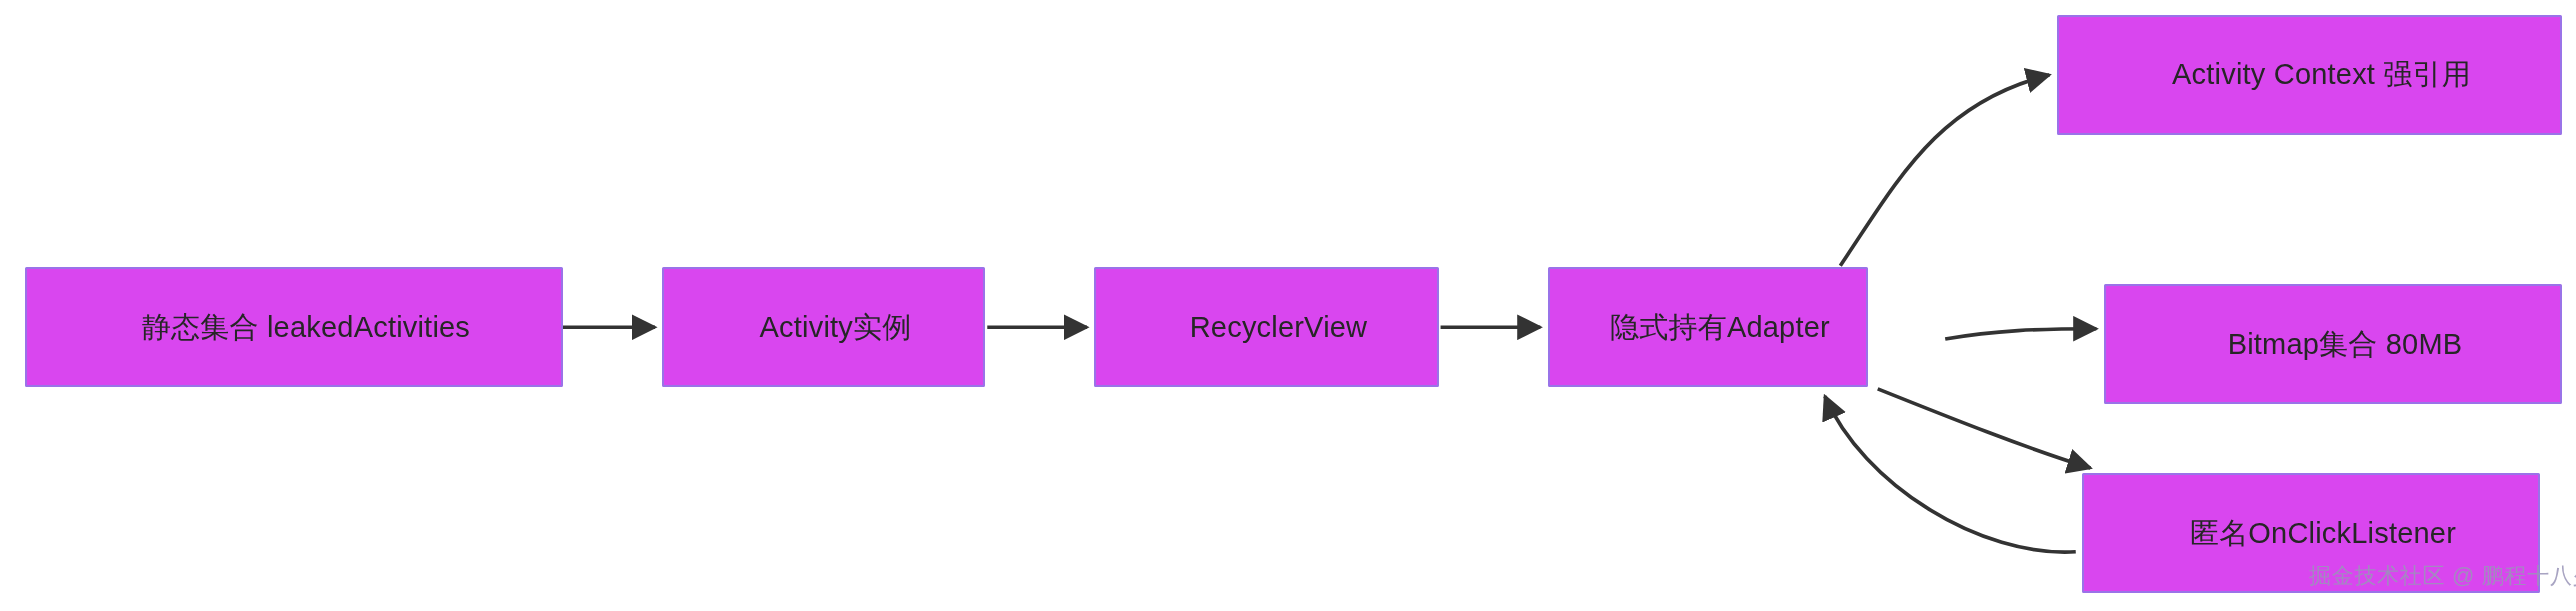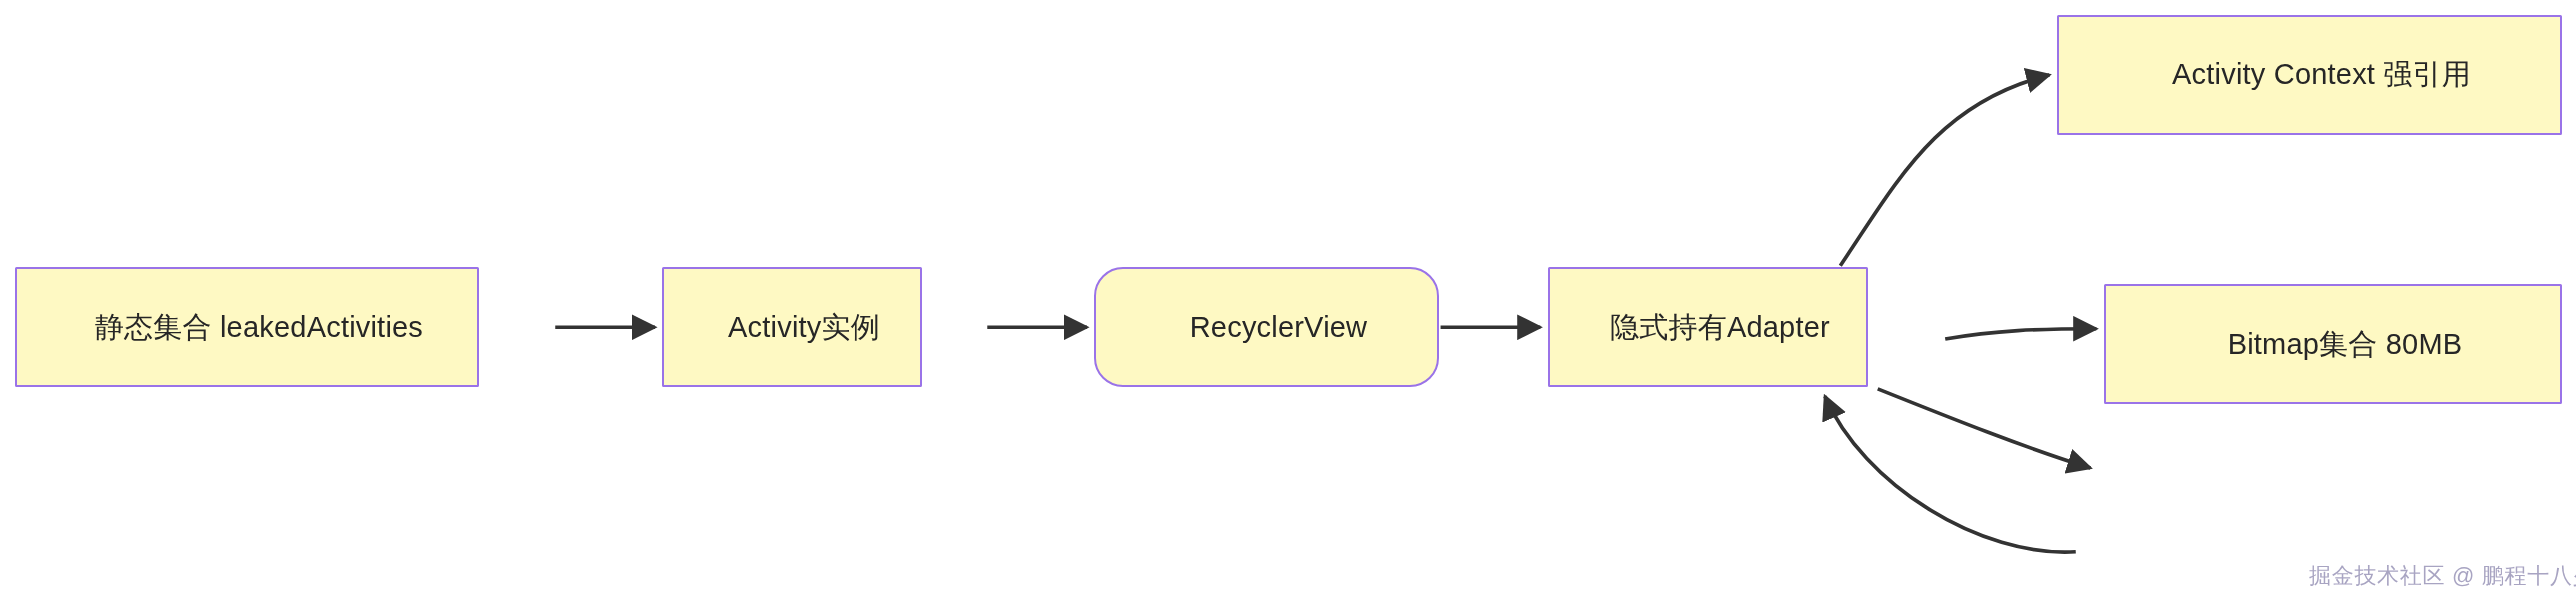--- a/index.html
+++ b/index.html
@@ -21,21 +21,21 @@
     position: absolute;
     left: 0;
     top: 0;
     width: 2576px;
     height: 612px;
     pointer-events: none;
   }
   .node {
     position: absolute;
     box-sizing: border-box;
-    background: #fef9c3;
+    background: #d946ef;
     border: 2.2px solid #9A73E8;
     border-radius: 1.5px;
     display: flex;
     align-items: center;
     justify-content: center;
     color: #262626;
     font-size: 29px;
     line-height: 1.2;
     letter-spacing: 0.2px;
     white-space: nowrap;
@@ -89,41 +89,44 @@
 
     <g>
       <path d="M 2560 530 C 2660 570, 2760 610, 2850 638" stroke="#333333" stroke-width="5" fill="none" marker-end="url(#ah)"></path>
     </g>
 
     <g>
       <path d="M 2830 752 C 2700 760, 2540 660, 2488 540" stroke="#333333" stroke-width="5" fill="none" marker-end="url(#ah)"></path>
     </g>
   </svg>
 
-  <div class="node" style="left:15px; top:267px; width:464px; height:120px;">
+  <div class="node" style="left:25px; top:267px; width:538px; height:120px;">
     <span class="node-label">静态集合 leakedActivities</span>
   </div>
 
-  <div class="node" style="left:662px; top:267px; width:260px; height:120px;text-align:center;">
+  <div class="node" style="left:662px; top:267px; width:323px; height:120px;text-align:center;">
     <span class="node-label">Activity实例</span>
   </div>
 
-  <div class="node" style="left:1094px; top:267px; width:345px; height:120px;border-radius:29px;">
+  <div class="node" style="left:1094px; top:267px; width:345px; height:120px;">
     <span class="node-label">RecyclerView</span>
   </div>
 
   <div class="node" style="left:1548px; top:267px; width:320px; height:120px;">
     <span class="node-label">隐式持有Adapter</span>
   </div>
 
   <div class="node" style="left:2057px; top:14.7px; width:505px; height:120px;">
     <span class="node-label">Activity Context 强引用</span>
   </div>
 
   <div class="node" style="left:2104px; top:284px; width:458px; height:120px;">
     <span class="node-label">Bitmap集合 80MB</span>
   </div>
 
+  <div class="node" style="left:2082px; top:473px; width:458px; height:120px;">
+    <span class="node-label">匿名OnClickListener</span>
+  </div>
 
   <div class="watermark" style="left:2309px; top:561px;">掘金技术社区 @ 鹏程十八少</div>
 
 </div>
 
 
 </body></html>

